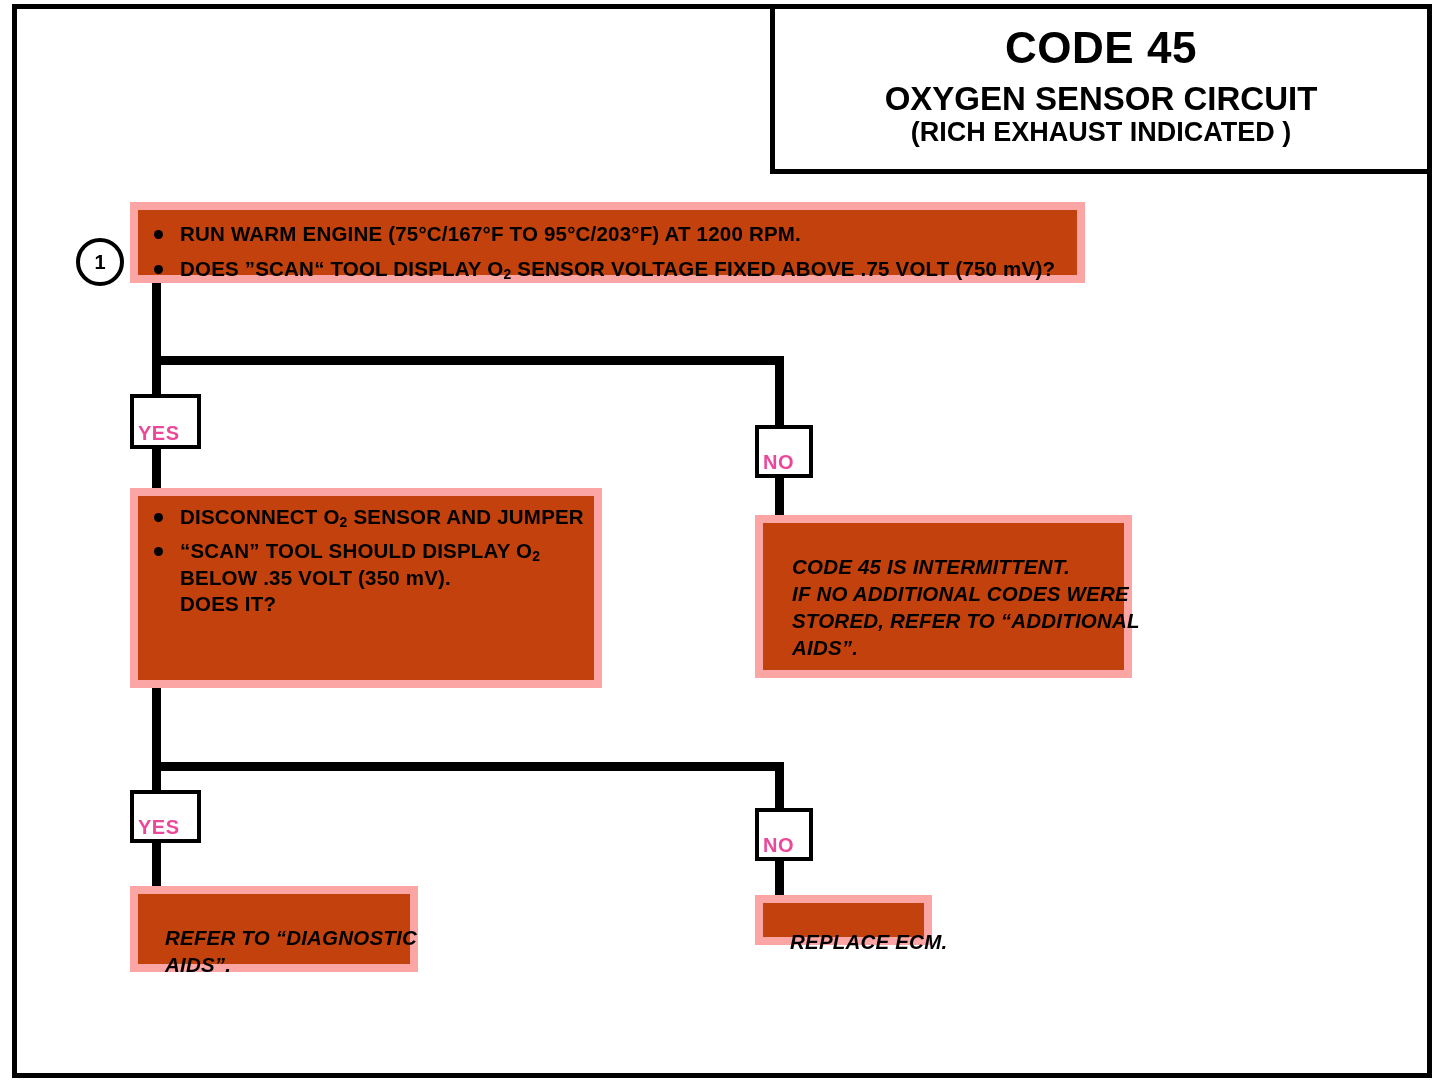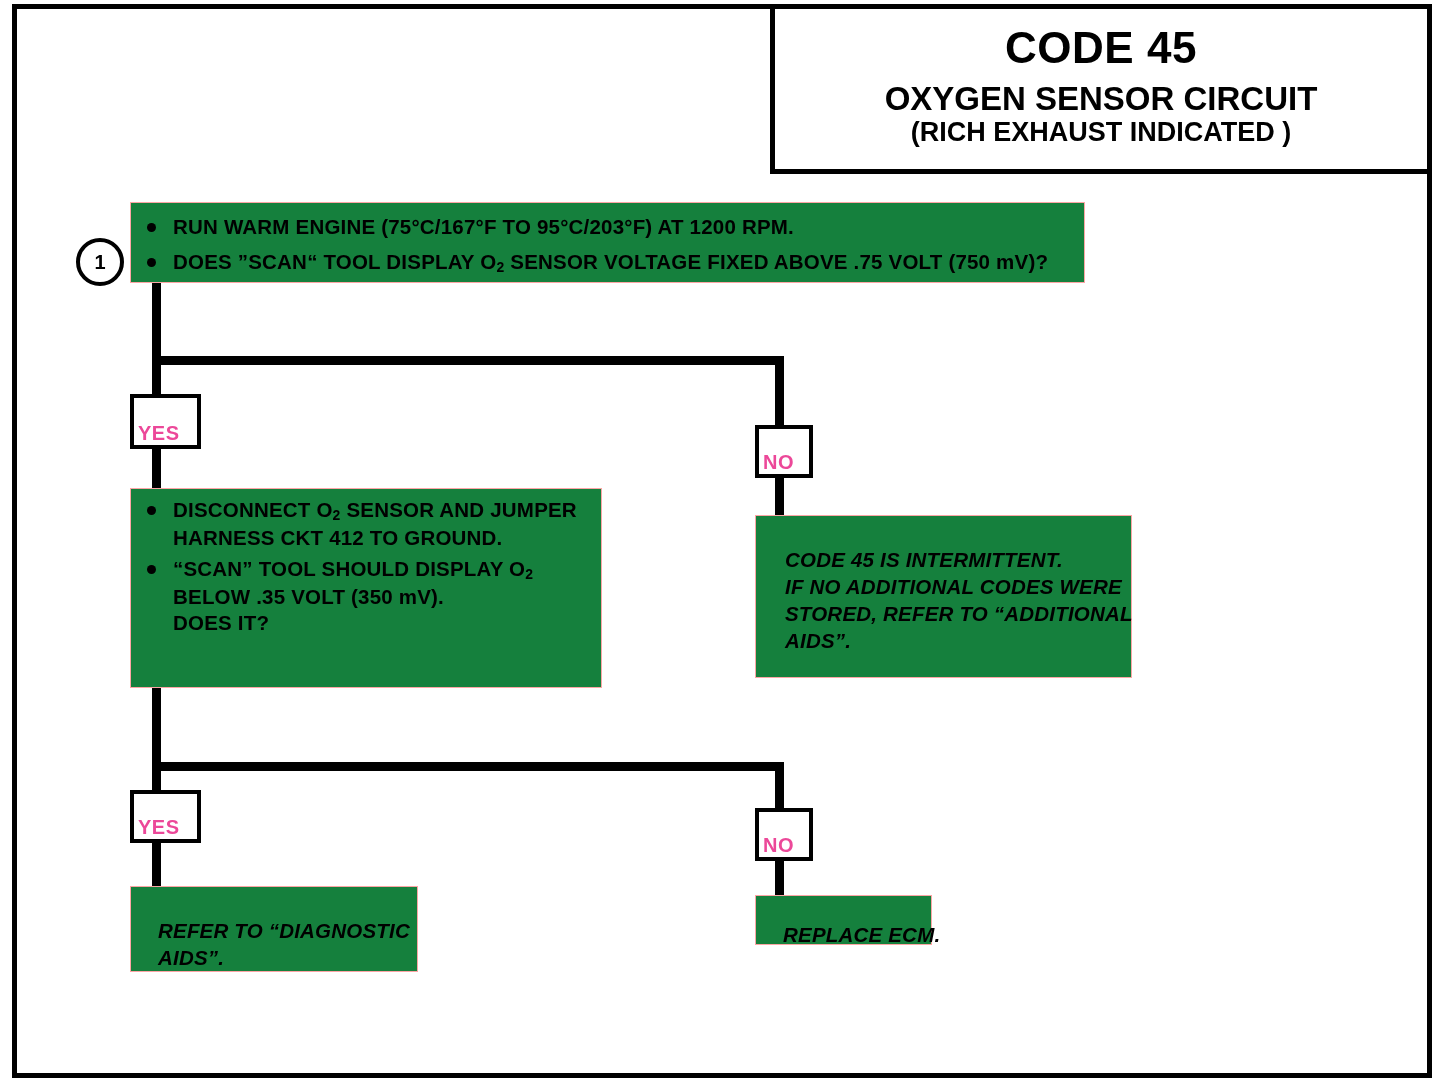--- a/index.html
+++ b/index.html
@@ -63,23 +63,23 @@
     font-size: 27px;
     font-weight: bold;
     line-height: 1.1;
     color: #000;
     white-space: nowrap;
   }
 
   
   .fbox {
     position: absolute;
-    border: 1px solid #fca5a5;
-    box-sizing: border-box;
-    background: #15803d;
+    border: 8px solid #fca5a5;
+    box-sizing: border-box;
+    background: #c2410c;
     color: #000;
   }
   .tag {
     position: absolute;
     border: 4px solid #000;
     box-sizing: border-box;
     background: #fff;
     color: #ec4899;
     display: flex;
     align-items: flex-end;
@@ -199,21 +199,20 @@
 
   <div class="tag" style="left:755px; top:425px; width:58px; height:53px;">
     <span>NO</span>
   </div>
   <div class="vline" style="left:775px; top:475px; height:42px;"></div>
 
   <div class="fbox" style="left:130px; top:488px; width:472px; height:200px;">
     <ul class="bullets" style="margin-top:8px;">
       <li>
         <span>DISCONNECT O</span><sub>2</sub><span> SENSOR AND JUMPER</span><br>
-        <span>HARNESS CKT 412 TO GROUND.</span>
       </li>
       <li style="margin-top:6px;">
         <span>“SCAN” TOOL SHOULD DISPLAY O</span><sub>2</sub><br>
         <span>BELOW .35 VOLT  (350 mV).</span><br>
         <span>DOES IT?</span>
       </li>
     </ul>
   </div>
 
   <div class="fbox" style="left:755px; top:515px; width:377px; height:163px; padding:18px 0 0 17px;">

